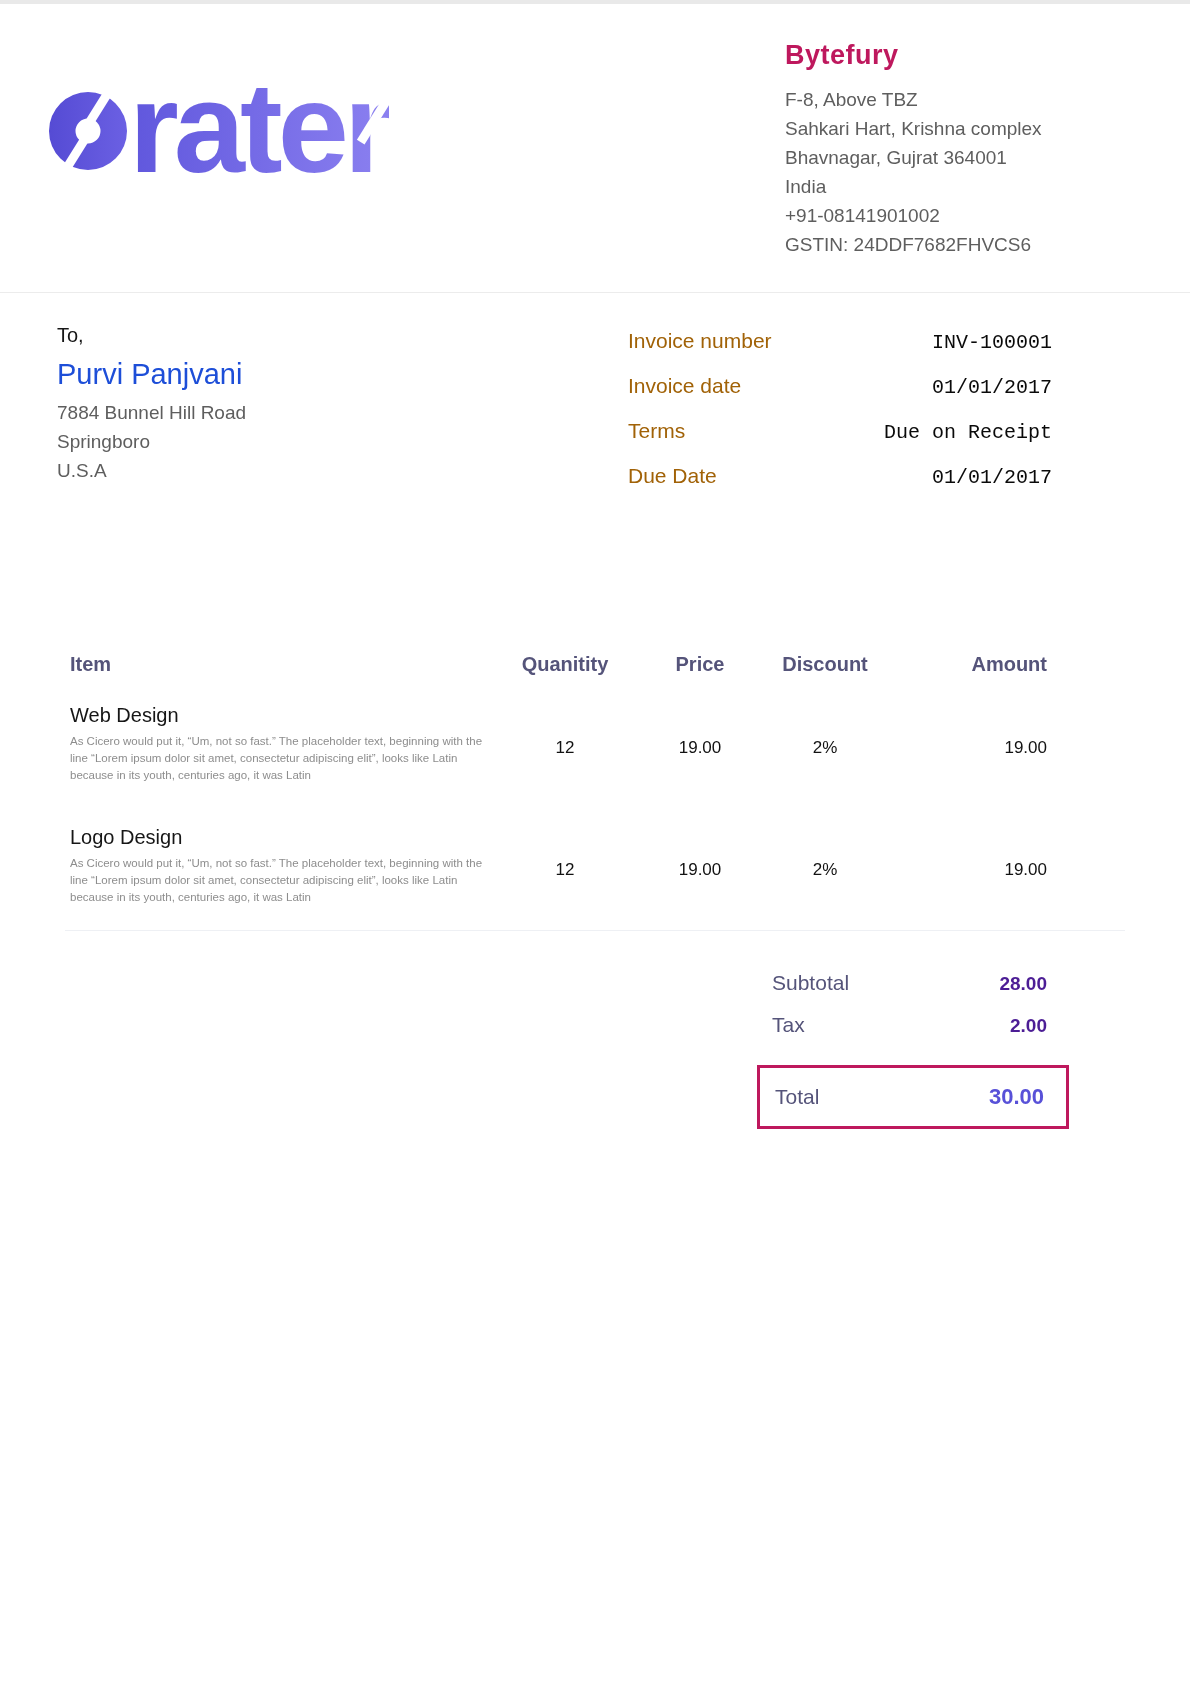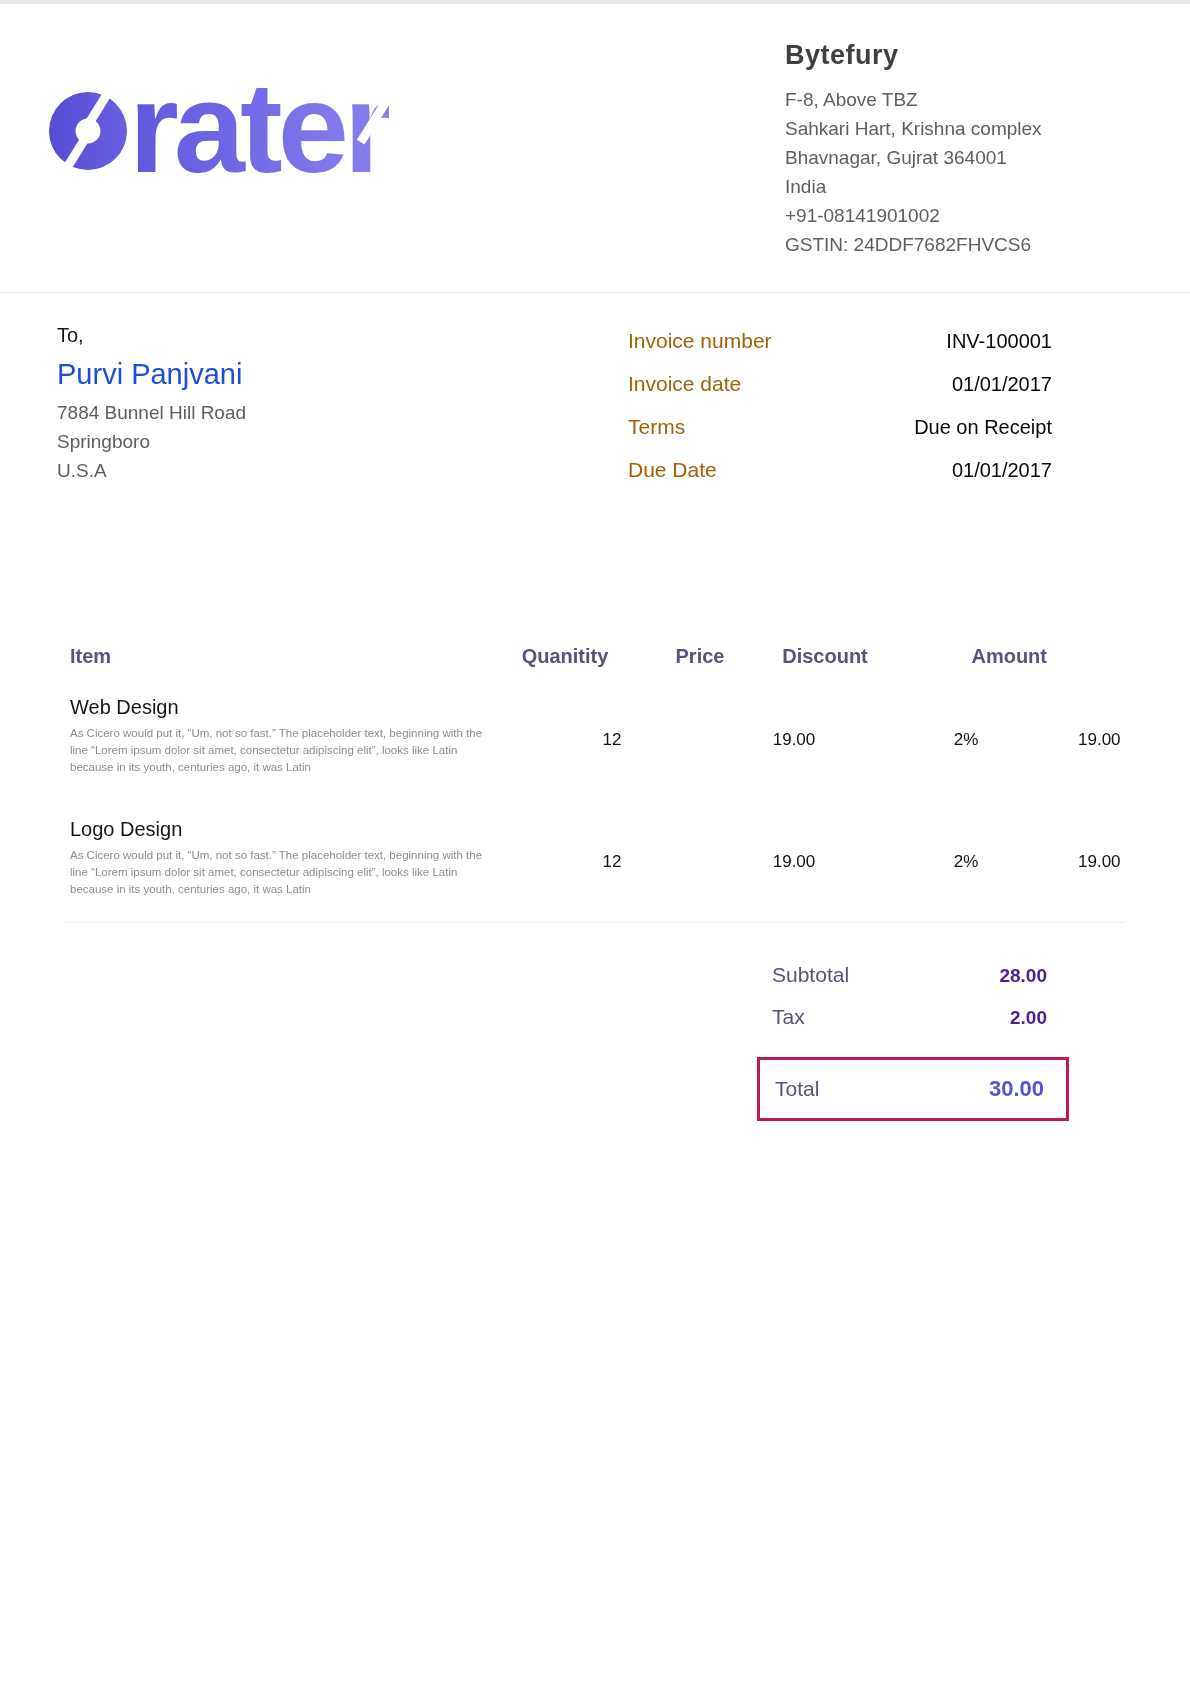--- a/index.html
+++ b/index.html
@@ -28,43 +28,43 @@
     background:linear-gradient(90deg,#6057dd 0%,#8b80f0 100%);
     -webkit-background-clip:text;background-clip:text;
     -webkit-text-fill-color:transparent;color:#6a5fe2;
     padding-bottom:14px;margin-bottom:-14px;
   }
   .r-slash{
     position:absolute;right:10px;top:16px;width:9px;height:52px;
     background:#ffffff;transform:rotate(32deg);
   }
   .company{width:345px;}
-  .company-name{font-size:27px;font-weight:bold;color:#404040;margin:0 0 14px 0;letter-spacing:.5px;}
+  .company-name{font-size:27px;font-weight:bold;color:#be185d;margin:0 0 14px 0;letter-spacing:.5px;}
   .company-line{font-size:19px;line-height:29px;color:#5e5e5e;}
 
   
   .billing{display:flex;padding:27px 65px 0 57px;box-sizing:border-box;}
   .bill-to{flex:1;}
   .to-label{font-size:20px;line-height:30px;color:#161616;}
   .customer-name{font-size:29px;line-height:36px;color:#1d4ed8;margin:6px 0 6px 0;}
   .cust-line{font-size:19px;line-height:29px;color:#5e5e5e;}
   .meta{width:497px;box-sizing:border-box;padding-right:73px;padding-top:8px;}
   .meta-row{display:flex;justify-content:space-between;align-items:baseline;margin-bottom:17px;}
   .meta-label{font-size:21px;color:#a16207;line-height:26px;}
-  .meta-value{font-size:20px;color:#0a0a0a;line-height:26px;text-align:right;}
+  .meta-value{font-size:20px;color:#0a0a0a;line-height:26px;text-align:right;font-family:Liberation Mono, monospace;}
 
   
   .items{margin:145px 65px 3px 65px;}
   .tgrid{display:grid;grid-template-columns:425px 150px 120px 130px 1fr;}
   .thead .cell{font-size:20px;font-weight:bold;color:#55547A;}
   .cell{box-sizing:border-box;}
   .c-center{text-align:center;}
   .c-right{text-align:right;padding-right:78px;}
   .c-item{padding-left:5px;}
-  .item-row{margin-top:26px;gap:47px;}
+  .item-row{margin-top:26px;}
   .item-row.second{margin-top:40px;}
   .item-name{font-size:20px;color:#161616;line-height:26px;}
   .item-desc{font-size:11.5px;color:#8d8d8d;line-height:17px;max-width:432px;margin-top:5px;}
   .val{font-size:17px;color:#121212;padding-top:36px;}
   .items-divider{border:none;border-top:1px solid #eef0f4;margin:24px 0 0 0;}
 
   
   .totals{width:312px;margin:40px 121px 0 auto;}
   .trow{display:flex;justify-content:space-between;align-items:baseline;
         padding:0 22px 0 15px;margin-bottom:18px;}

